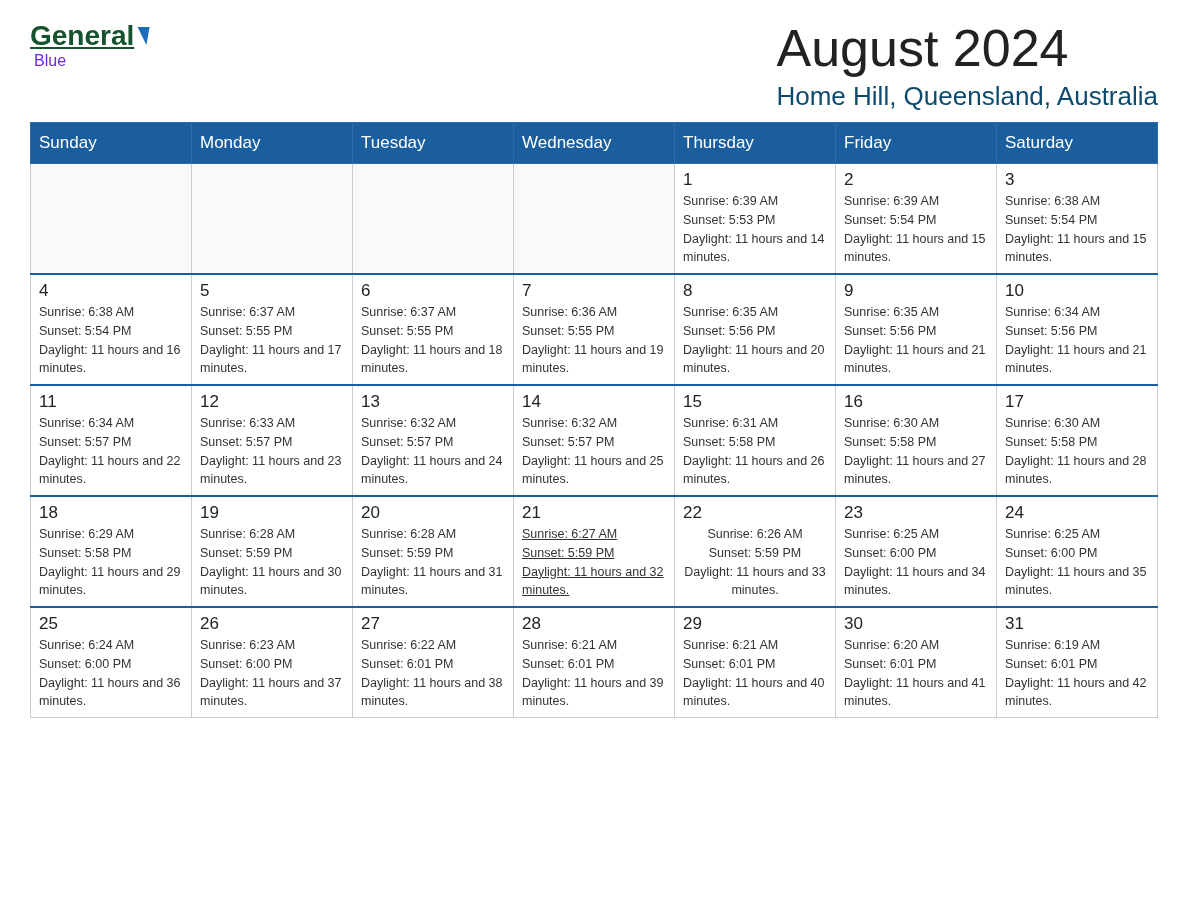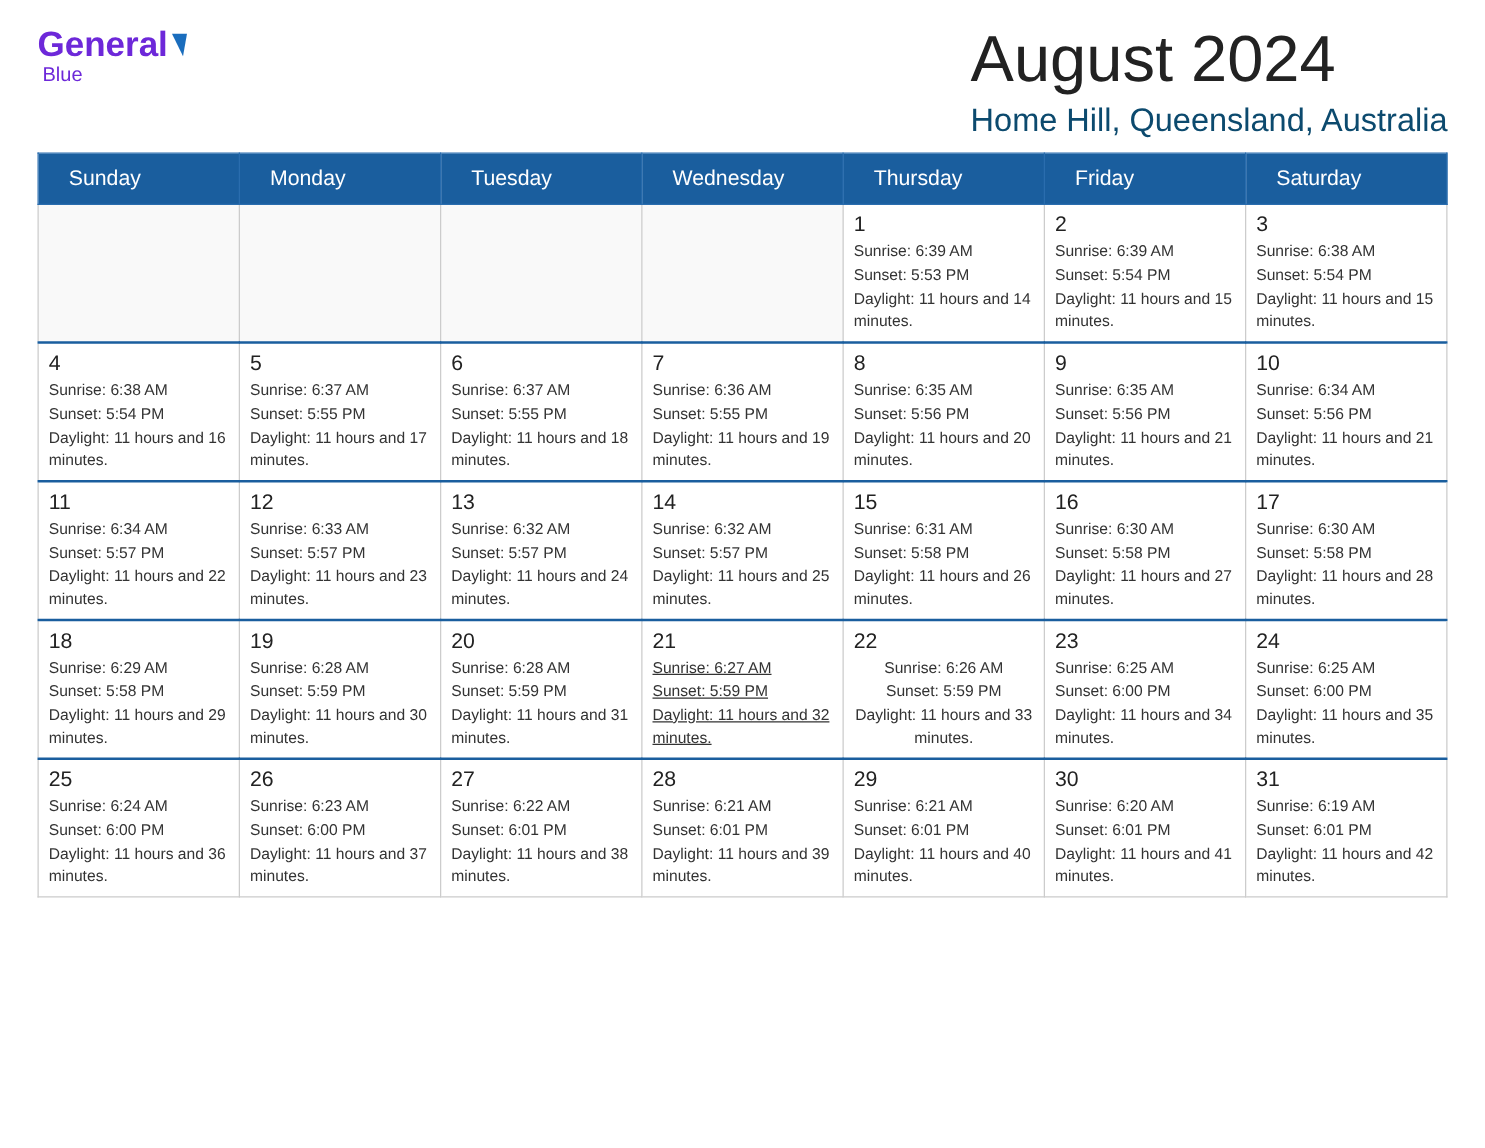--- a/index.html
+++ b/index.html
@@ -22,21 +22,21 @@
       flex-direction: column;
       align-items: flex-start;
     }
     .logo-text {
       display: flex;
       align-items: center;
       font-size: 28px;
       font-weight: normal;
       color: #222;
     }
-    .logo-general { color: #6d28d9; font-weight: bold; }
+    .logo-general { color: #14532d; font-weight: bold; text-decoration: underline; }
     .logo-blue { color: #6d28d9; font-weight: normal; }
     .logo-arrow {
       width: 0; height: 0;
       border-left: 12px solid transparent;
       border-right: 0px solid transparent;
       border-top: 18px solid #1a6dbd;
       margin-left: 2px;
       display: inline-block;
       transform: skewX(-10deg);
     }
@@ -57,21 +57,21 @@
       width: 100%;
       border-collapse: collapse;
       border: 1px solid #ccc;
       margin-top: 10px;
     }
     .calendar th {
       background: #1a5e9e;
       color: #fff;
       font-size: 17px;
       font-weight: normal;
-      padding: 10px 24px;
+      padding: 10px 8px;
       text-align: left;
       border: 1px solid #2a6dae;
     }
     .calendar td {
       vertical-align: top;
       border: 1px solid #ccc;
       padding: 6px 8px;
       font-size: 13px;
       color: #222;
       width: calc(100% / 7);

